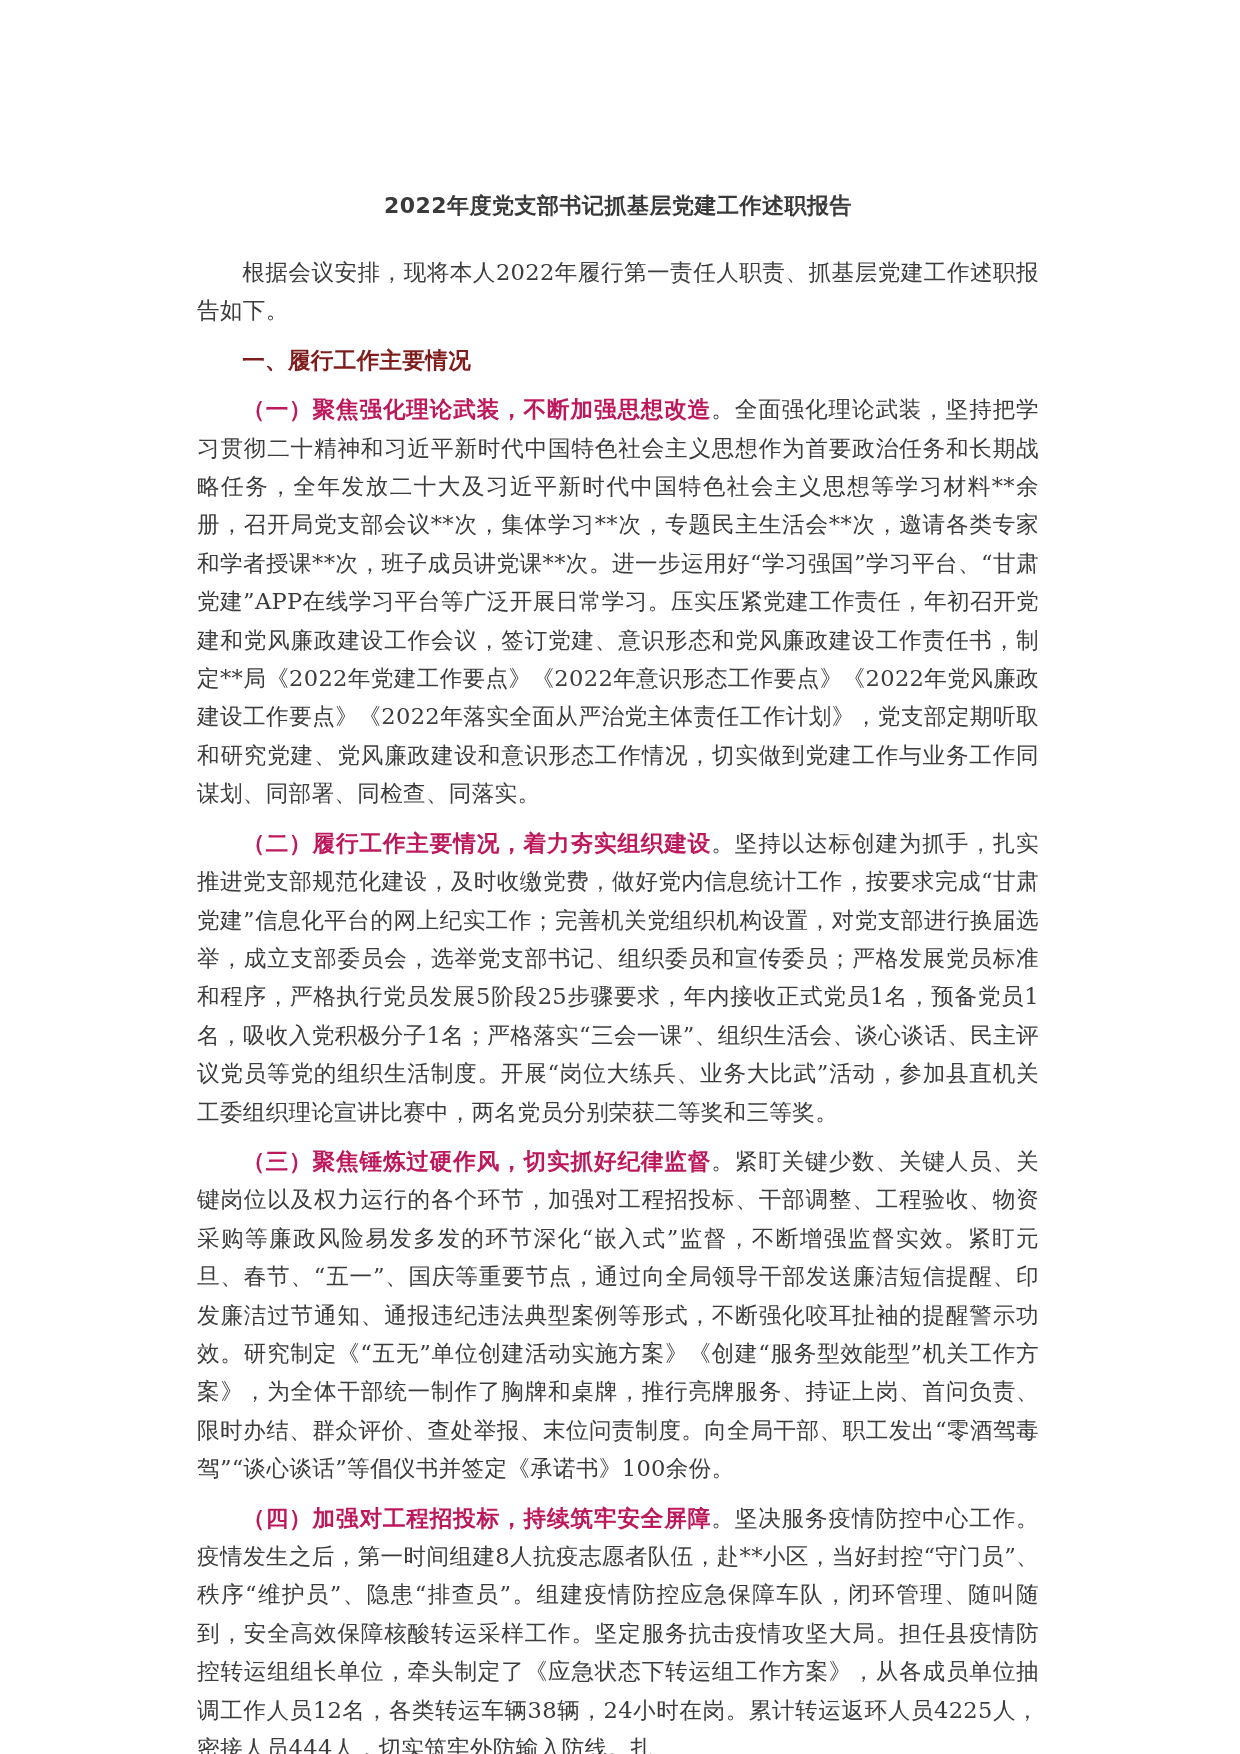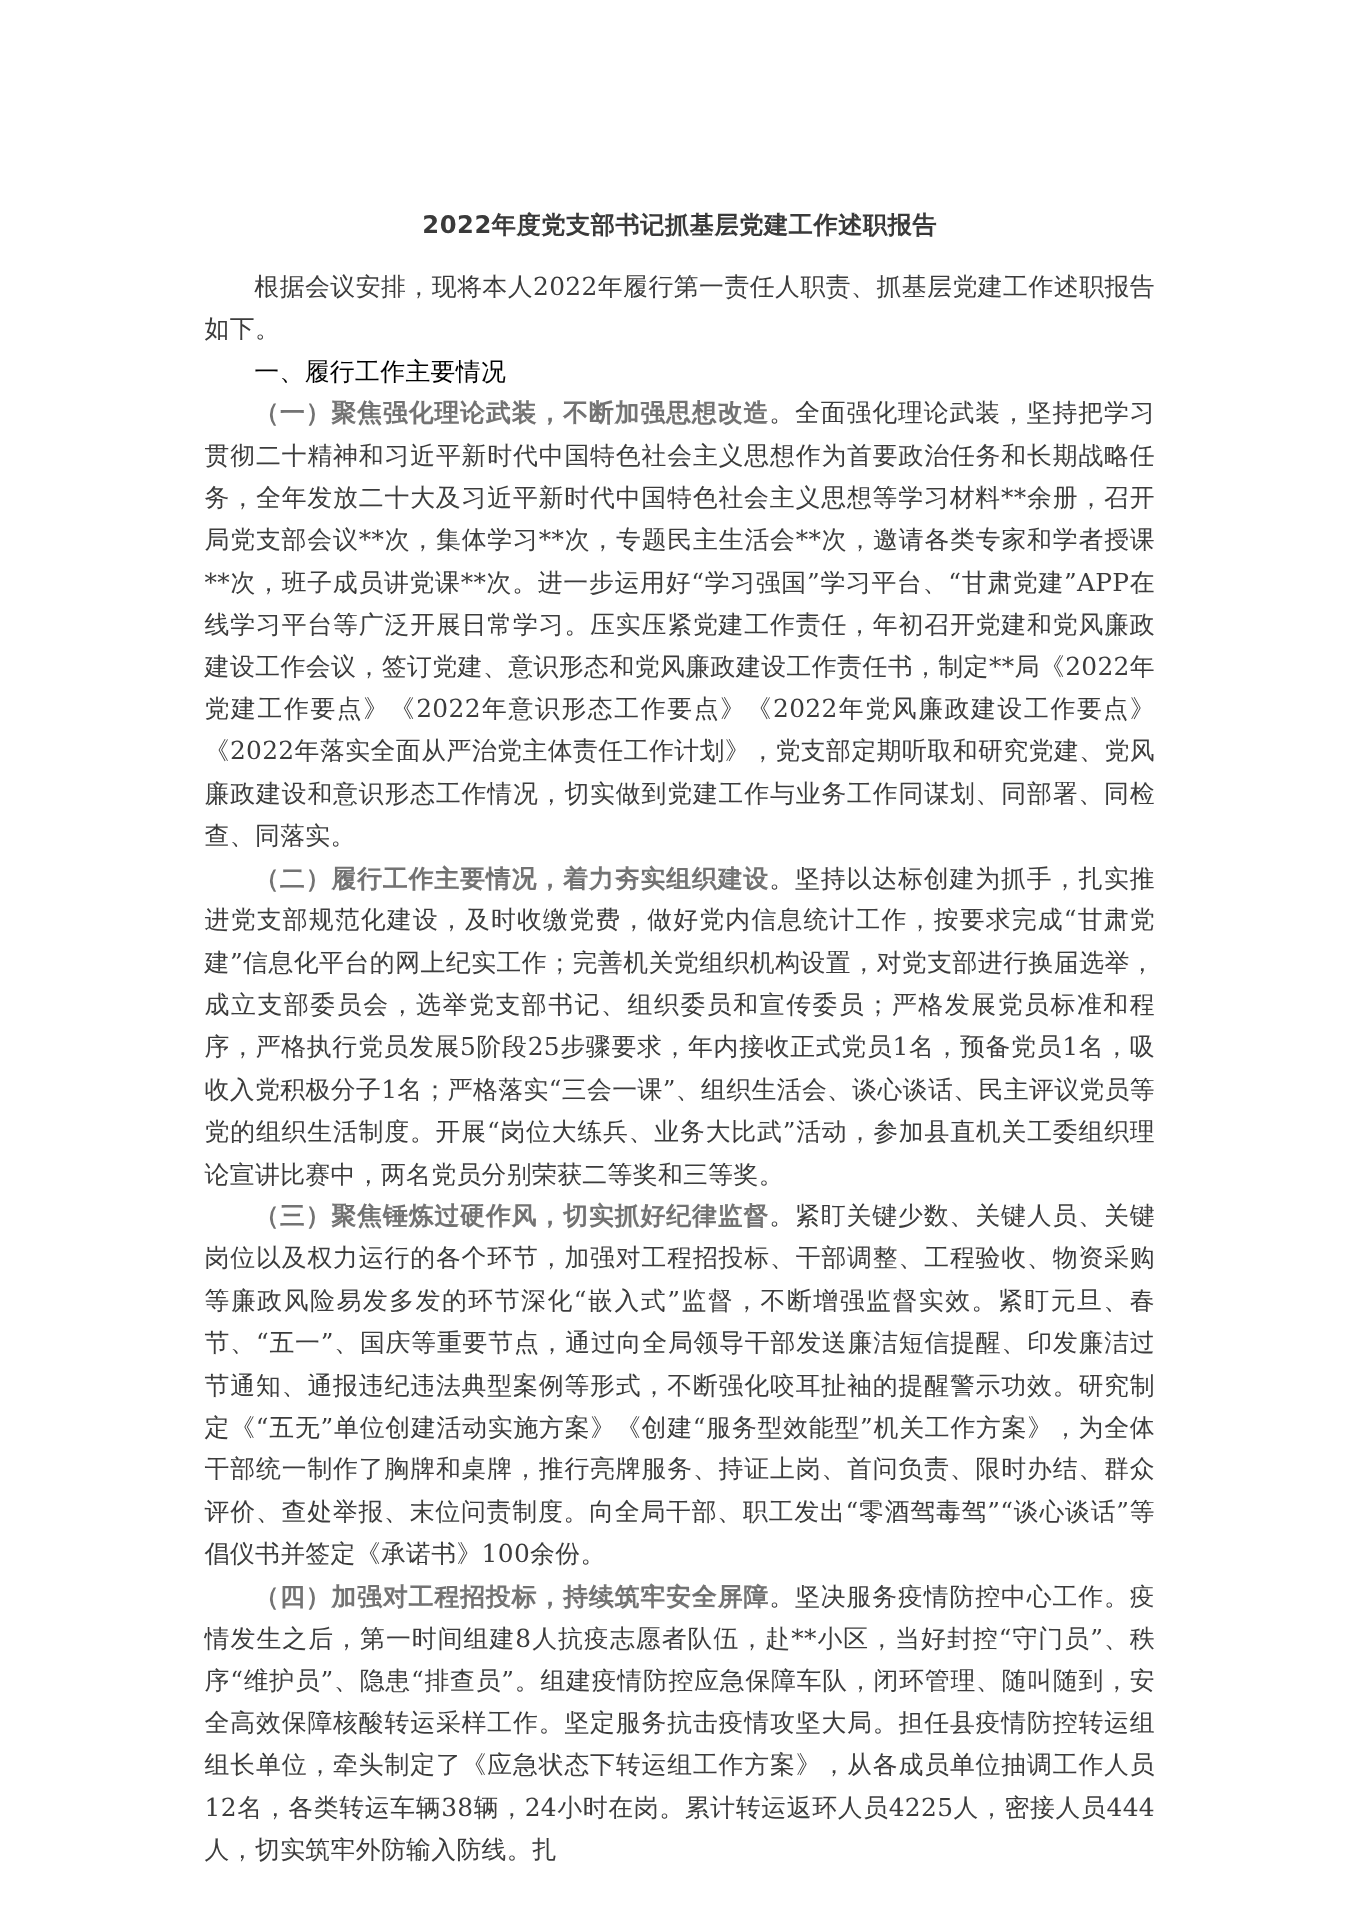--- a/index.html
+++ b/index.html
@@ -10,23 +10,23 @@
     font-family: "DejaVu Sans", "Liberation Sans", sans-serif;
     font-weight: bold; font-size: 22px; color: #3a3a3a; letter-spacing: 0.5px;
     line-height: 48px; margin: 0;
   }
   .body {
     position: absolute; left: 0; top: 242px; width: 864px;
     font-family: "DejaVu Serif", "Liberation Serif", serif;
     font-size: 22.6px; line-height: 38.4px; color: #3c3c3c;
     text-align: justify; letter-spacing: 0.3px;
   }
-  .body p { margin: 0; text-indent: 2em; }
-  .heading { font-family: "DejaVu Sans", "Liberation Sans", sans-serif; font-weight: normal; color: #000000; }
-  .lead { font-family: "DejaVu Sans", "Liberation Sans", sans-serif; font-weight: bold; color: #737373; }
+  .body p { margin: 11px; text-indent: 2em; }
+  .heading { font-family: "DejaVu Sans", "Liberation Sans", sans-serif; font-weight: bold; color: #7f1d1d; }
+  .lead { font-family: "DejaVu Sans", "Liberation Sans", sans-serif; font-weight: bold; color: #be185d; }
 </style>
 </head>
 <body>
 
 <div class="page">
   <h1 class="title">2022年度党支部书记抓基层党建工作述职报告</h1>
 
   <div class="body">
     <p>根据会议安排，现将本人2022年履行第一责任人职责、抓基层党建工作述职报告如下。</p>
 

